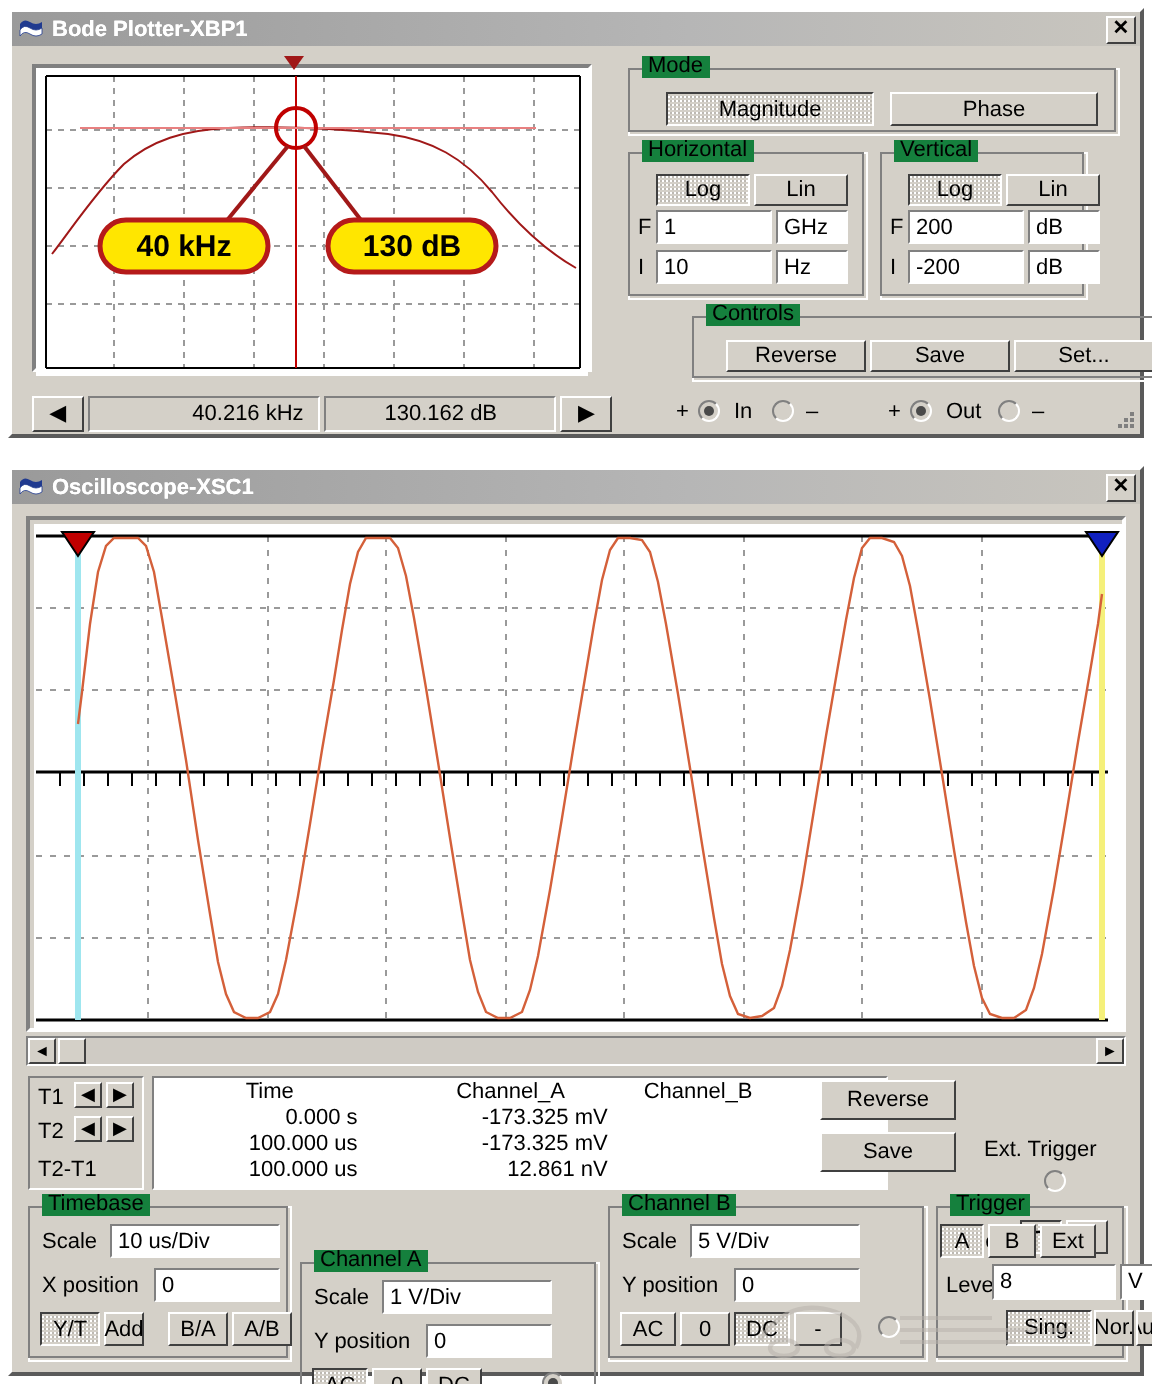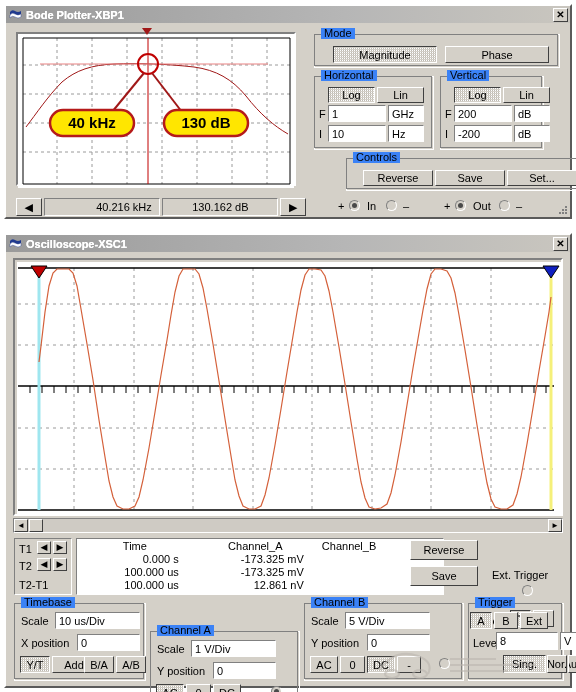--- a/index.html
+++ b/index.html
@@ -96,21 +96,21 @@
     box-sizing:border-box;
   }
   .grp::before{
     content:"";
     position:absolute;left:-1px;top:-1px;right:1px;bottom:1px;
     border:1px solid #808080;
     pointer-events:none;
   }
   .grp-label{
     position:absolute;top:-7px;left:6px;
-    background:#3b82f6;padding:0 3px;
+    background:#15803d;padding:0 3px;
     font-size:11px;line-height:11px;color:#000;
     z-index:2;white-space:nowrap;
   }
   .lbl{position:absolute;font-size:11px;color:#000;white-space:nowrap;}
   .radio{
     width:11px;height:11px;border-radius:50%;
     border-top:1px solid #808080;border-left:1px solid #808080;
     border-right:1px solid #ffffff;border-bottom:1px solid #ffffff;
     background:#d4d0c8;box-sizing:border-box;
     position:absolute;
@@ -517,21 +517,21 @@
 
   <div class="grp" style="left:8px;top:368px;width:132px;height:78px;">
     <span class="grp-label">Timebase</span>
     <span class="lbl" style="left:6px;top:11px;">Scale</span>
     <div class="field" style="position:absolute;left:40px;top:8px;width:85px;height:17px;">10 us/Div</div>
 
     <span class="lbl" style="left:6px;top:33px;">X position</span>
     <div class="field" style="position:absolute;left:62px;top:30px;width:63px;height:17px;">0</div>
 
     <div class="btn pressed" style="position:absolute;left:5px;top:52px;width:30px;height:17px;">Y/T</div>
-    <div class="btn" style="position:absolute;left:37px;top:52px;width:44px;height:17px;">Add</div>
+    <div class="btn" style="position:absolute;left:37px;top:52px;width:20px;height:17px;">Add</div>
     <div class="btn" style="position:absolute;left:69px;top:52px;width:30px;height:17px;">B/A</div>
     <div class="btn" style="position:absolute;left:101px;top:52px;width:30px;height:17px;">A/B</div>
   </div>
 
   <div class="grp" style="left:144px;top:368px;width:150px;height:78px;margin-top:28px;">
     <span class="grp-label">Channel A</span>
     <span class="lbl" style="left:6px;top:11px;">Scale</span>
     <div class="field" style="position:absolute;left:40px;top:8px;width:85px;height:17px;">1  V/Div</div>
 
     <span class="lbl" style="left:6px;top:33px;">Y position</span>

